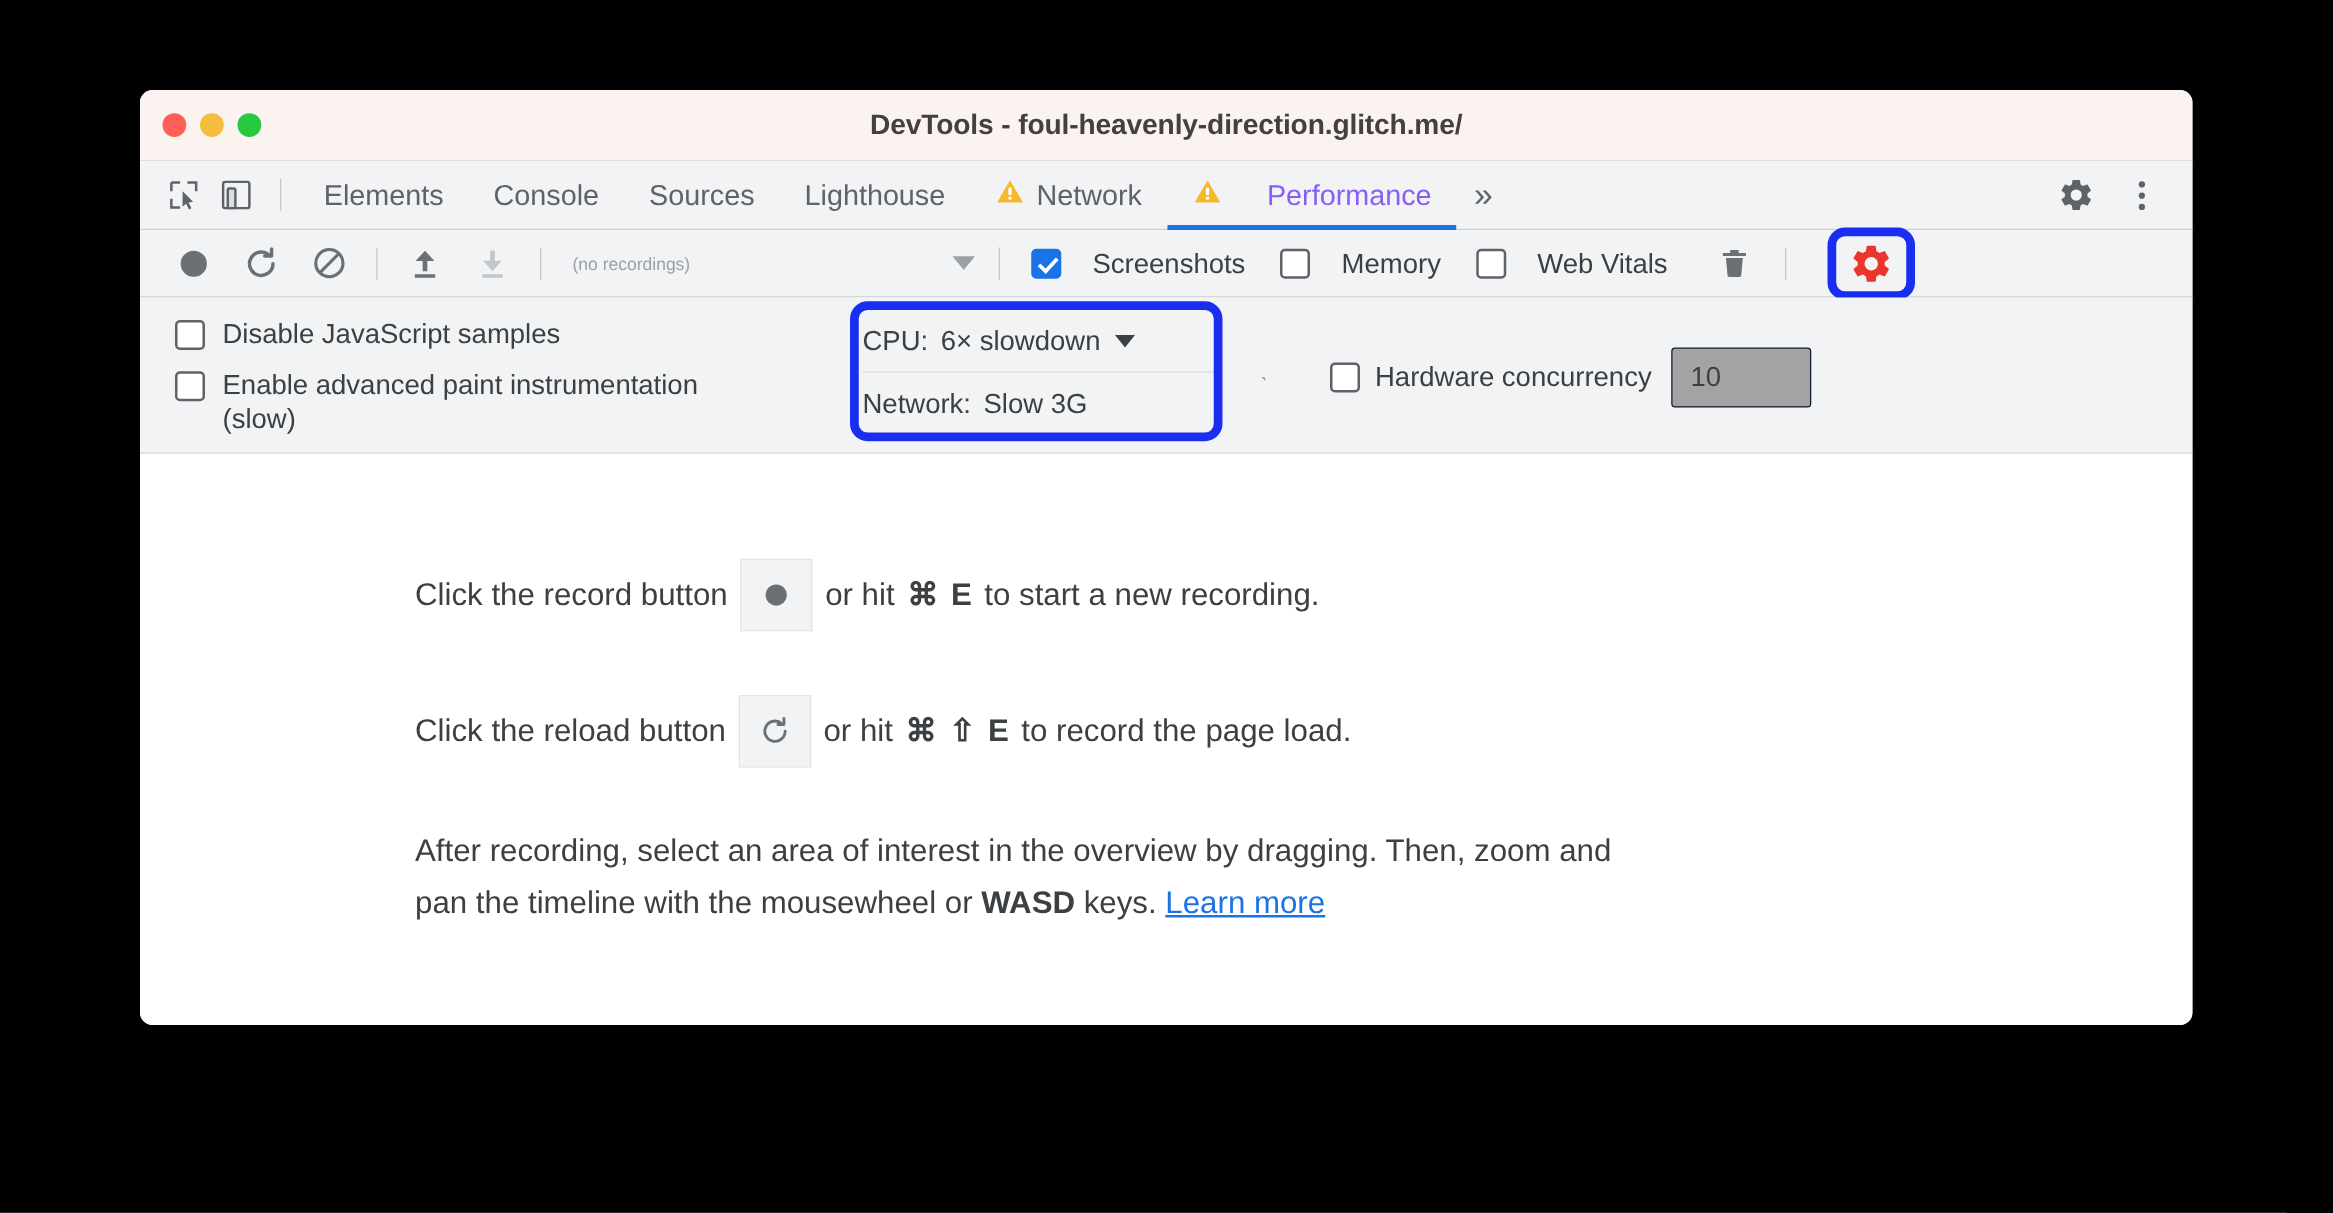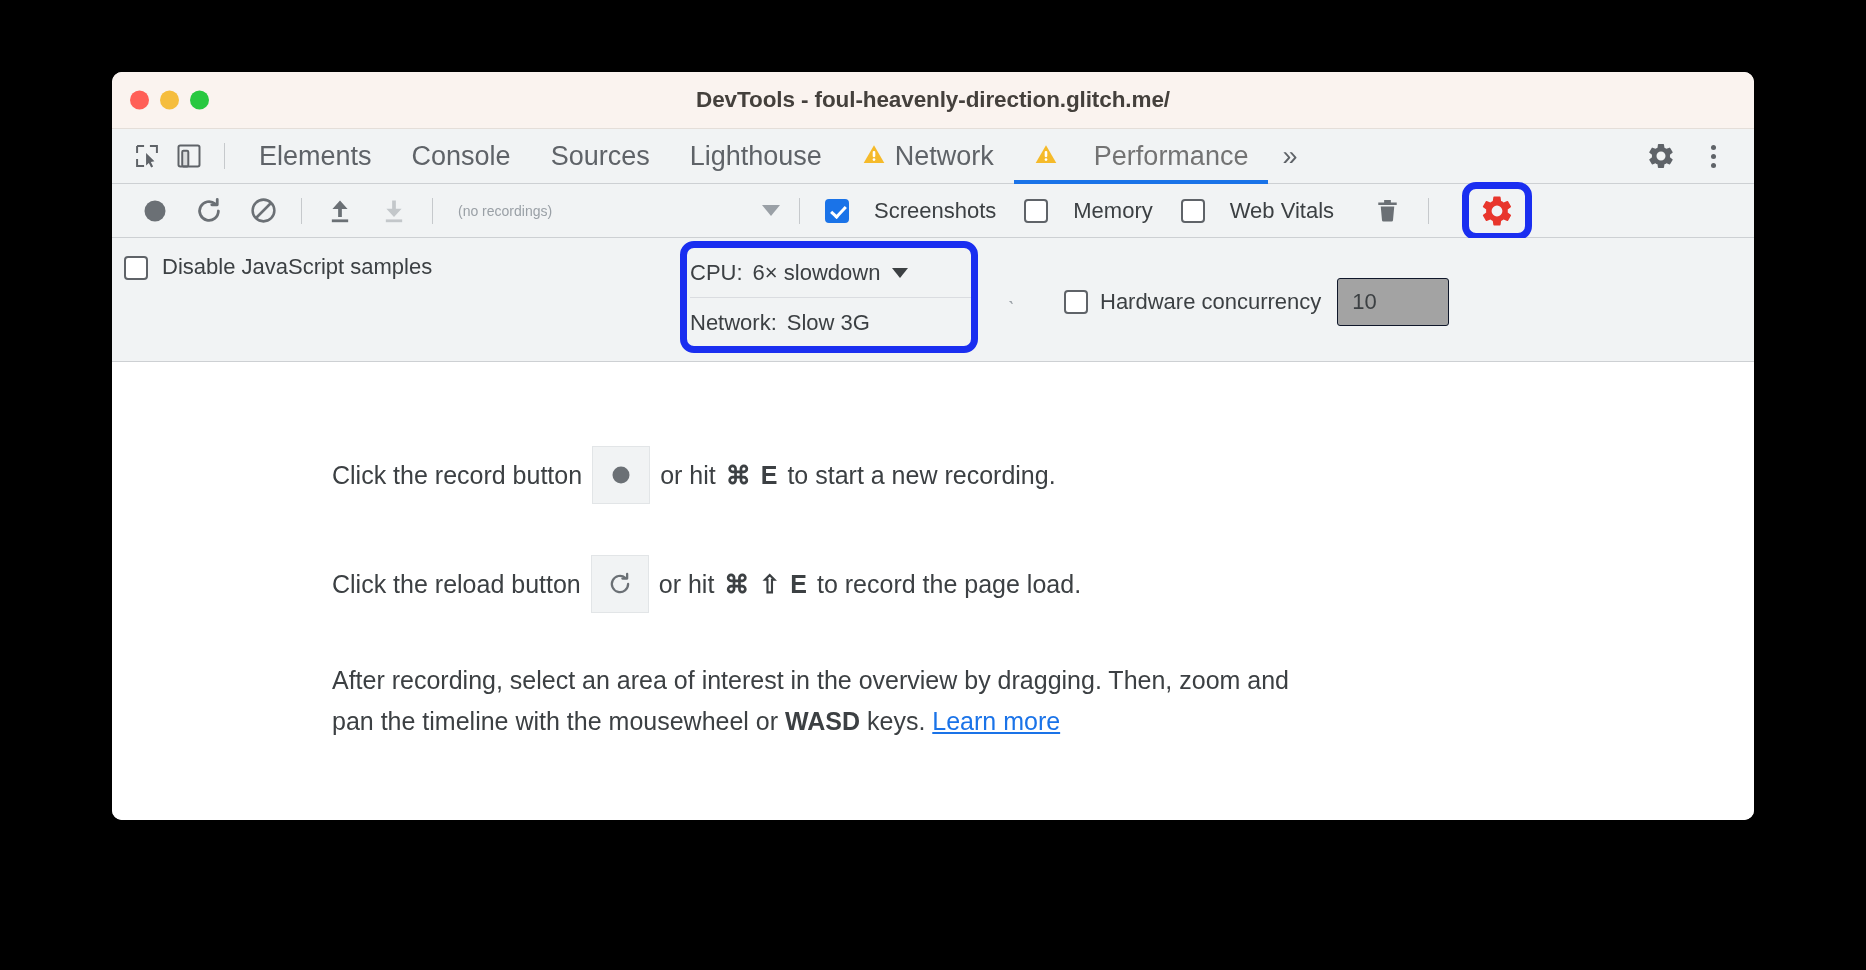--- a/index.html
+++ b/index.html
@@ -81,25 +81,25 @@
   .tabbar .vsep {
     width: 1px; height: 26px; background: #c6c9cc; margin: 0 14px;
   }
   .tab {
     position: relative;
     height: 55px;
     display: flex;
     align-items: center;
     gap: 9px;
     padding: 0 20px;
-    font-size: 27px;
+    font-size: 23px;
     color: #5f6368;
     white-space: nowrap;
   }
-  .tab.active { color: #737373; gap: 36px; }
+  .tab.active { color: #8b5cf6; gap: 36px; }
   .tab.active::after {
     content: "";
     position: absolute;
     left: 0; right: 0; bottom: 0;
     height: 4px;
     background: #1a73e8;
   }
   .warn-tri { display: block; }
   .more-tabs {
     font-size: 27px; color: #5f6368; padding: 0 14px; line-height: 1;
@@ -211,21 +211,21 @@
     background: #f1f3f4;
     border-bottom: 1px solid #cdd0d3;
     display: flex;
     align-items: stretch;
     padding: 10px 0 14px 0;
     box-sizing: border-box;
     min-height: 108px;
   }
   .settings-left {
     width: 560px;
-    padding-left: 12px;
+    padding-left: 28px;
     box-sizing: border-box;
     display: flex;
     flex-direction: column;
     gap: 14px;
     padding-top: 6px;
   }
   .opt-row {
     display: flex; align-items: flex-start; gap: 14px;
     font-size: 22px; color: #3c4043; line-height: 1.22;
   }
@@ -490,20 +490,24 @@
         </svg>
         <span class="gear-ring"></span>
       </div>
     </div>
 
     <div class="settings-row">
       <div class="settings-left">
         <div class="opt-row">
           <span class="cbox"></span>
           <span class="opt-text">Disable JavaScript samples</span>
+        </div>
+        <div class="opt-row">
+          <span class="cbox"></span>
+          <span class="opt-text">Enable advanced paint instrumentation (slow)</span>
         </div>
       </div>
 
       <div class="throttle-group">
         <div class="throttle-row">
           <span class="throttle-label">CPU:</span>
           <span class="throttle-value">6× slowdown</span>
           <span class="tiny-caret"></span>
         </div>
         <div class="throttle-row">

